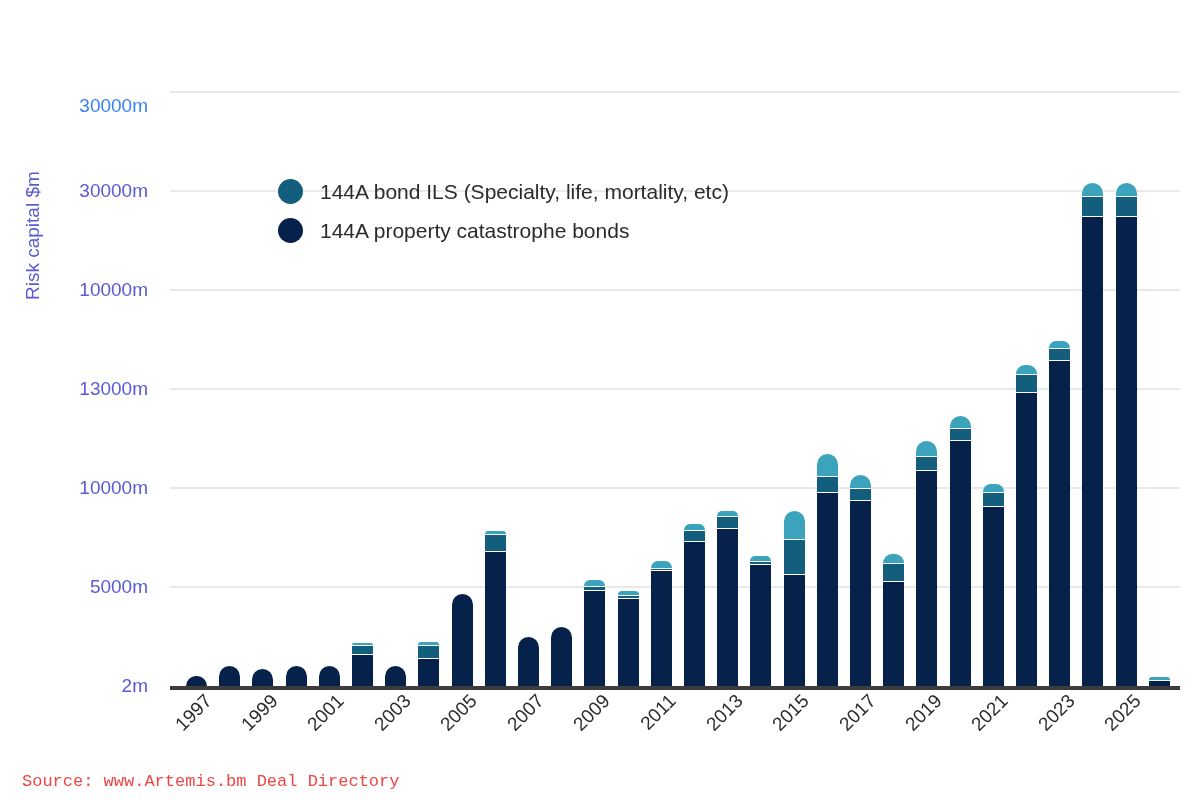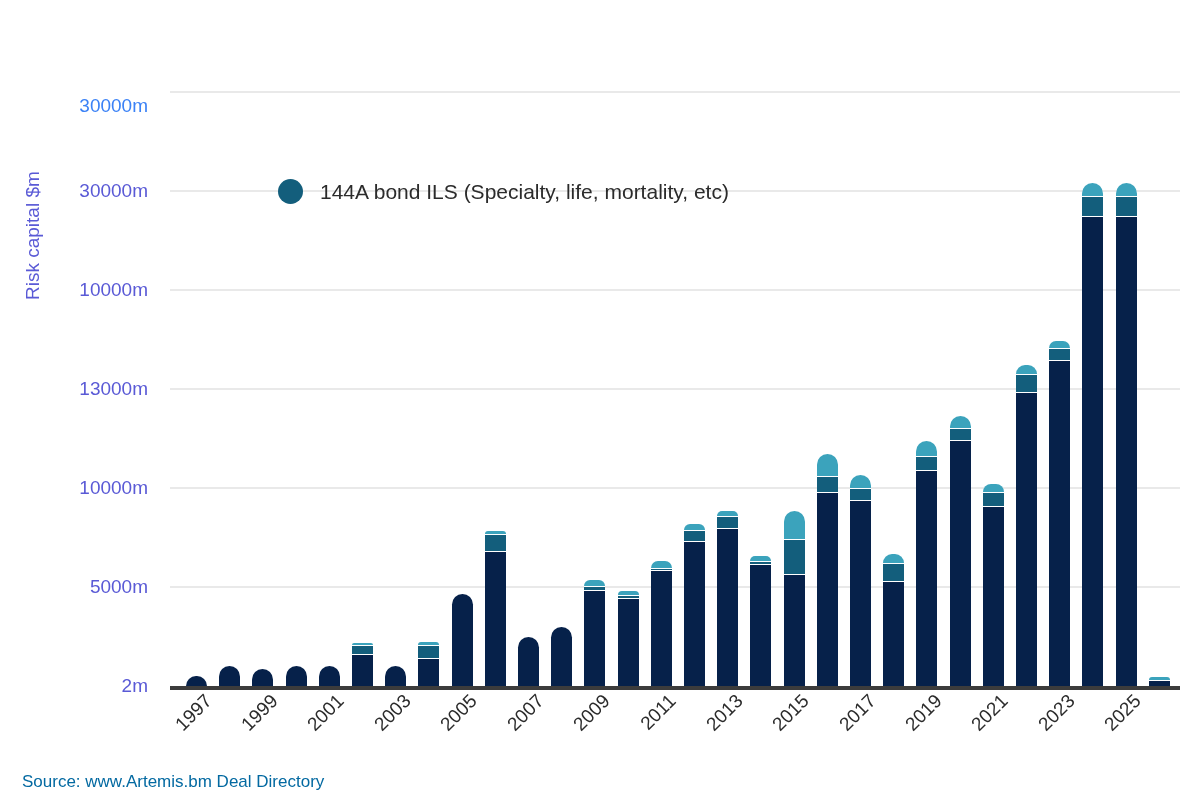--- a/index.html
+++ b/index.html
@@ -160,22 +160,23 @@
     white-space: nowrap;
     text-align: right;
   }
 
   
   .source-note {
     position: absolute;
     left: 22px;
     top: 772px;
     font-size: 17px;
-    color: #0369a1;
+    color: #ef4444;
     white-space: nowrap;
+    font-family: Liberation Mono, monospace;
   }
 </style>
 </head>
 <body>
 
 <div id="chart-root">
 
 
   <div class="y-axis-title">Risk capital $m</div>
 
@@ -392,17 +393,21 @@
       <div class="xtick-label" style="left: 927.3px; width: 70px; color: rgb(43, 43, 43);">2021</div>
       <div class="xtick-label" style="left: 993.7px; width: 70px; color: rgb(43, 43, 43);">2023</div>
       <div class="xtick-label" style="left: 1060.1px; width: 70px; color: rgb(43, 43, 43);">2025</div>
     </div>
 
   <div class="legend" id="legend">
       <div class="legend-row">
         <span class="legend-swatch" style="background: rgb(19, 94, 124);"></span>
         <span class="legend-label">144A bond ILS (Specialty, life, mortality, etc)</span>
       </div>
+      <div class="legend-row">
+        <span class="legend-swatch" style="background: rgb(6, 33, 74);"></span>
+        <span class="legend-label">144A property catastrophe bonds</span>
+      </div>
     </div>
 
   <div class="source-note">Source: www.Artemis.bm Deal Directory</div>
 
 </div>
 
 </body></html>

